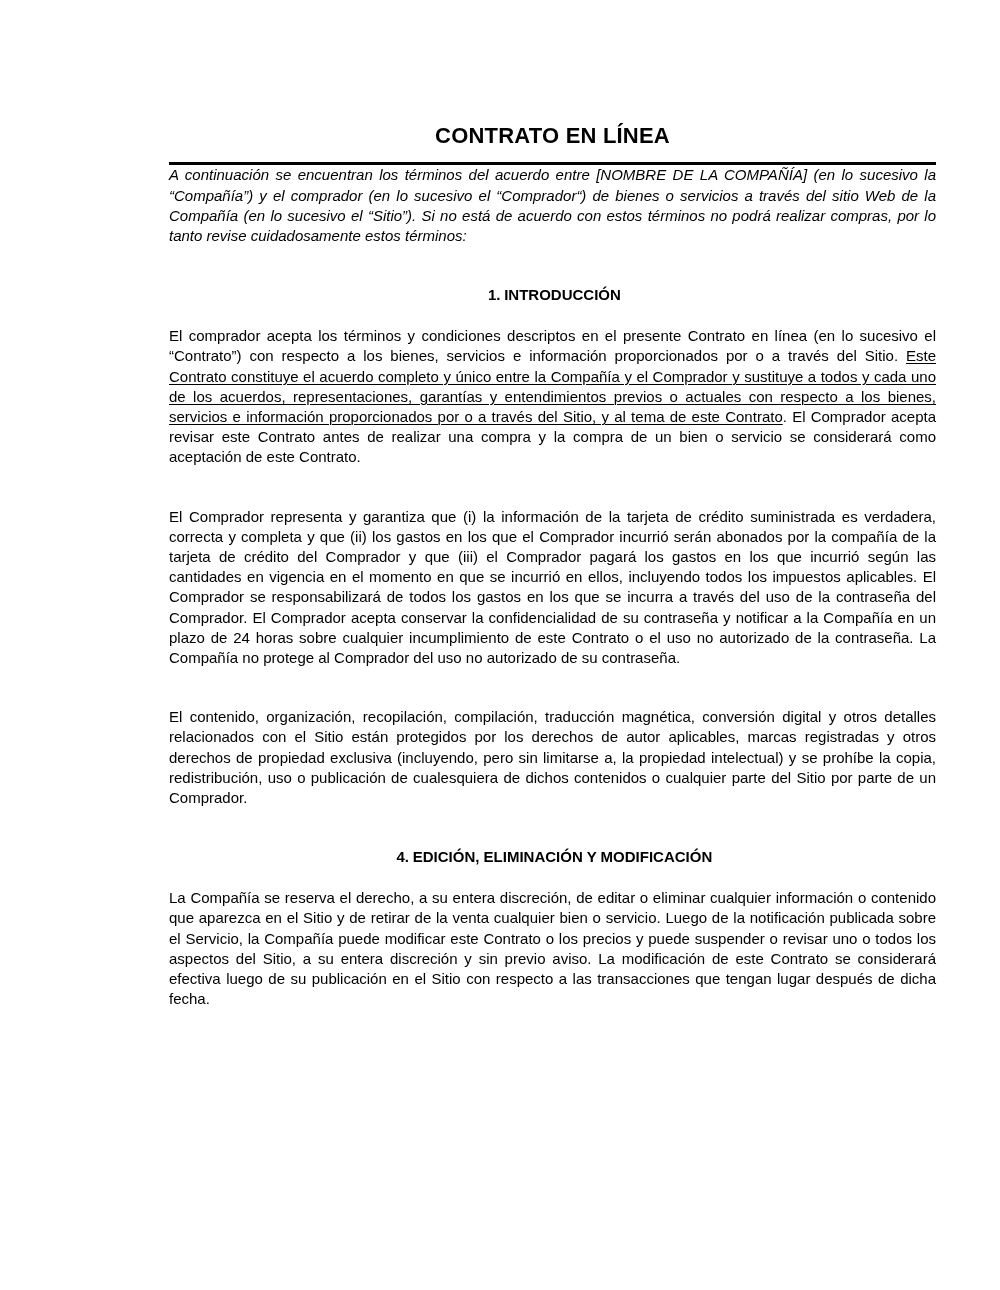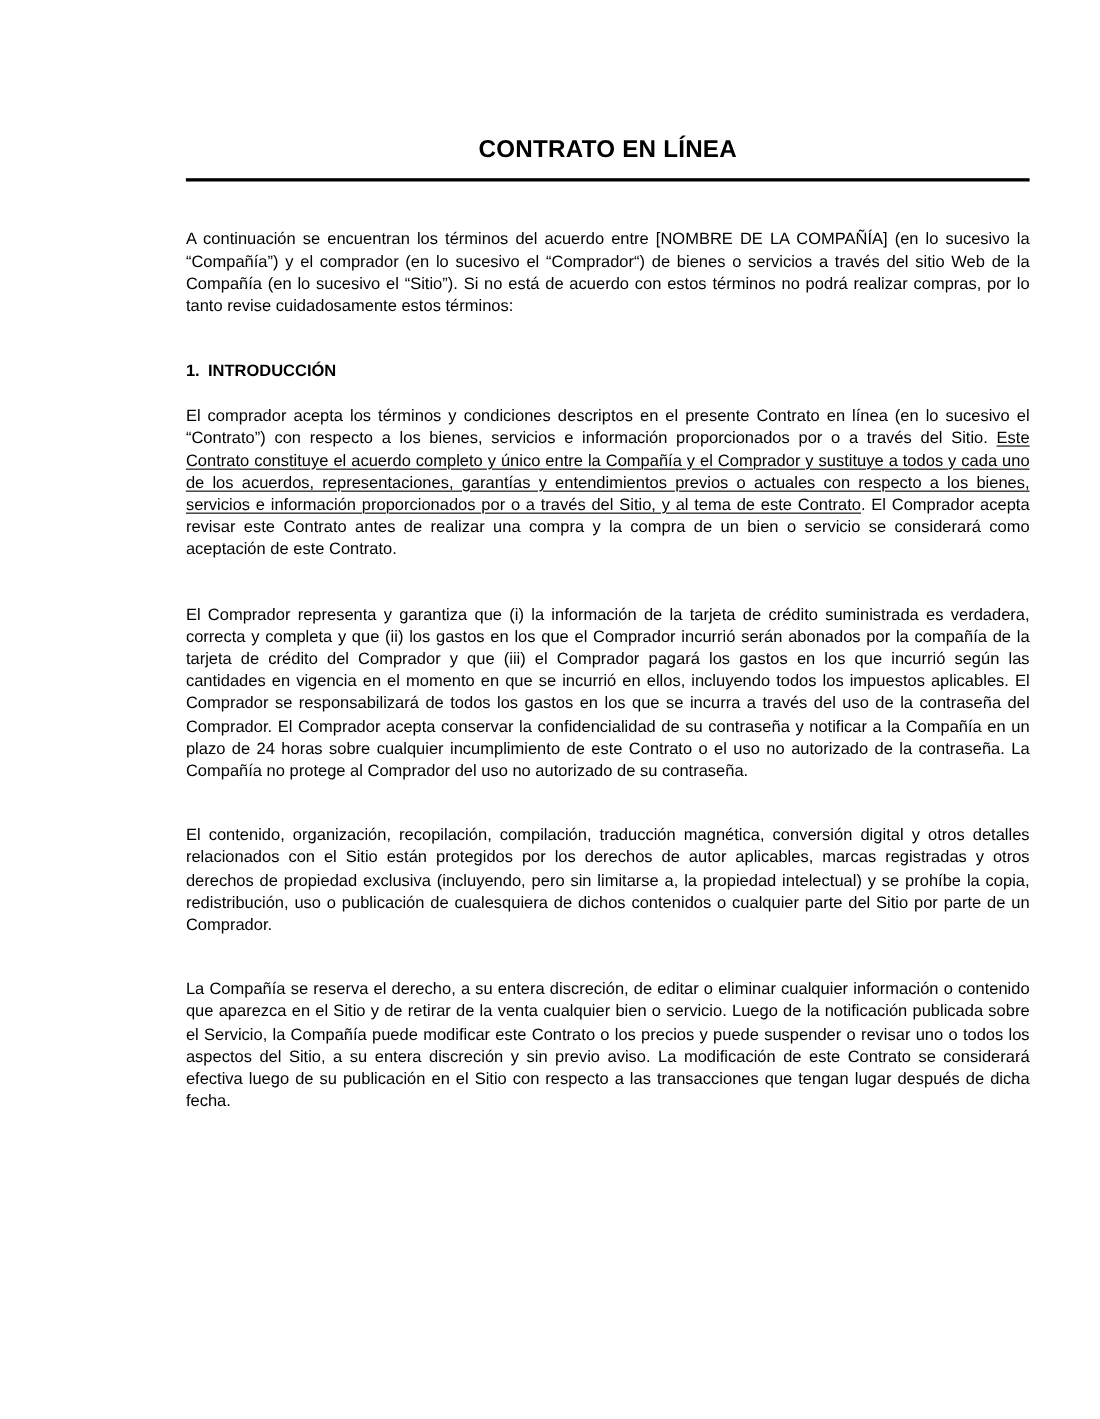--- a/index.html
+++ b/index.html
@@ -37,38 +37,38 @@
     line-height: 1.2;
   }
   .title-rule {
     border: 0;
     border-top: 3px solid #000000;
     margin: 13px 0 0 0;
     width: 100%;
     height: 0;
   }
   .intro {
-    margin-top: 43px;
+    font-style: italic;
   }
   p.body-text {
     font-size: 15px;
     line-height: 20.2px;
     text-align: justify;
     text-justify: inter-word;
     margin: 0;
     -webkit-hyphens: none;
     hyphens: none;
   }
   h2.section-heading {
     font-size: 15px;
     font-weight: bold;
     line-height: 20px;
     margin: 0;
     padding: 0;
-    text-align: left;
+    text-align: center;
   }
   .section-block {
     margin-top: 39px;
   }
   .section-block .body-text {
     margin-top: 21px;
   }
   .num {
     display: inline-block;
     min-width: 20px;
@@ -101,17 +101,20 @@
 
     <div class="section-block">
       <p class="body-text">El Comprador representa y garantiza que (i) la información de la tarjeta de crédito suministrada es verdadera, correcta y completa y que (ii) los gastos en los que el Comprador incurrió serán abonados por la compañía de la tarjeta de crédito del Comprador y que (iii) el Comprador pagará los gastos en los que incurrió según las cantidades en vigencia en el momento en que se incurrió en ellos, incluyendo todos los impuestos aplicables. El Comprador se responsabilizará de todos los gastos en los que se incurra a través del uso de la contraseña del Comprador. El Comprador acepta conservar la confidencialidad de su contraseña y notificar a la Compañía en un plazo de 24 horas sobre cualquier incumplimiento de este Contrato o el uso no autorizado de la contraseña. La Compañía no protege al Comprador del uso no autorizado de su contraseña.</p>
     </div>
 
     <div class="section-block">
       <p class="body-text">El contenido, organización, recopilación, compilación, traducción magnética, conversión digital y otros detalles relacionados con el Sitio están protegidos por los derechos de autor aplicables, marcas registradas y otros derechos de propiedad exclusiva (incluyendo, pero sin limitarse a, la propiedad intelectual) y se prohíbe la copia, redistribución, uso o publicación  de cualesquiera de dichos contenidos o cualquier parte del Sitio por parte de un Comprador.</p>
     </div>
 
     <div class="section-block">
+      <h2 class="section-heading">
+        <span class="num">4.</span><span>EDICIÓN, ELIMINACIÓN Y MODIFICACIÓN</span>
+      </h2>
       <p class="body-text">La Compañía se reserva el derecho, a su entera discreción, de editar o eliminar cualquier  información o contenido que aparezca en el Sitio y de retirar de la venta cualquier bien o servicio. Luego de la notificación publicada sobre el Servicio, la Compañía puede modificar este Contrato o los precios y puede suspender o revisar uno o todos los aspectos del Sitio, a su entera discreción y sin previo aviso. La modificación de este Contrato se considerará efectiva luego de su publicación en el Sitio con respecto a las transacciones que tengan lugar después de dicha fecha.</p>
     </div>
 
   </div>
 </div>
 
 </body></html>

